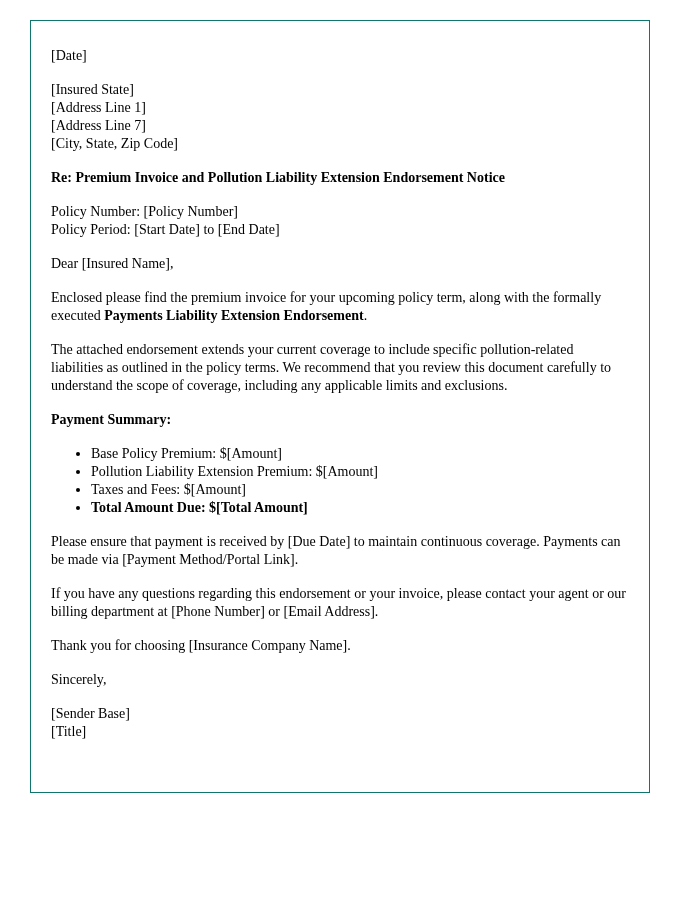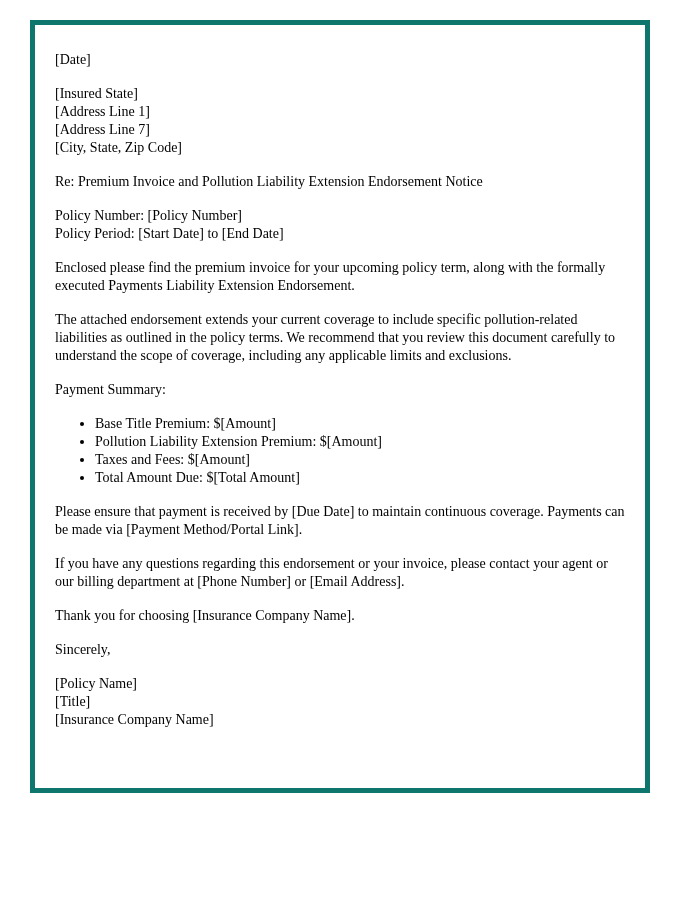--- a/index.html
+++ b/index.html
@@ -16,36 +16,36 @@
       color: #000000;
       overflow: hidden;
     }
     .letter {
       position: absolute;
       left: 30px;
       top: 20px;
       box-sizing: border-box;
       width: 620px;
       min-height: 773px;
-      border: 5px solid #0f766e;
+      border: 1px solid #0f766e;
       padding: 26px 20px 20px 20px;
       background: #ffffff;
     }
     .letter p {
       margin: 0 0 16px 0;
       line-height: 18px;
     }
     .block {
       margin: 0 0 16px 0;
     }
     .line {
       line-height: 18px;
     }
     .bold {
-      font-weight: normal;
+      font-weight: bold;
     }
     ul.payment-list {
       margin: 0 0 16px 0;
       padding-left: 40px;
       list-style-type: disc;
     }
     ul.payment-list li {
       line-height: 18px;
       margin: 0;
     }
@@ -64,41 +64,41 @@
     <div class="line">[City, State, Zip Code]</div>
   </div>
 
   <p class="bold">Re: Premium Invoice and Pollution Liability Extension Endorsement Notice</p>
 
   <div class="block">
     <div class="line">Policy Number: [Policy Number]</div>
     <div class="line">Policy Period: [Start Date] to [End Date]</div>
   </div>
 
+  <p>Dear [Insured Name],</p>
 
   <p><span>Enclosed please find the premium invoice for your upcoming policy term, along with the formally executed </span><span class="bold">Payments Liability Extension Endorsement</span><span>.</span></p>
 
   <p>The attached endorsement extends your current coverage to include specific pollution-related liabilities as outlined in the policy terms. We recommend that you review this document carefully to understand the scope of coverage, including any applicable limits and exclusions.</p>
 
   <p class="bold">Payment Summary:</p>
 
   <ul class="payment-list">
-    <li>Base Title Premium: $[Amount]</li>
+    <li>Base Policy Premium: $[Amount]</li>
     <li>Pollution Liability Extension Premium: $[Amount]</li>
     <li>Taxes and Fees: $[Amount]</li>
     <li class="bold">Total Amount Due: $[Total Amount]</li>
   </ul>
 
   <p>Please ensure that payment is received by [Due Date] to maintain continuous coverage. Payments can be made via [Payment Method/Portal Link].</p>
 
   <p>If you have any questions regarding this endorsement or your invoice, please contact your agent or our billing department at [Phone Number] or [Email Address].</p>
 
   <p>Thank you for choosing [Insurance Company Name].</p>
 
   <p>Sincerely,</p>
 
   <div class="block">
-    <div class="line">[Policy Name]</div>
+    <div class="line">[Sender Base]</div>
     <div class="line">[Title]</div>
-    <div class="line">[Insurance Company Name]</div>
   </div>
 
 </div>
 
 </body></html>

